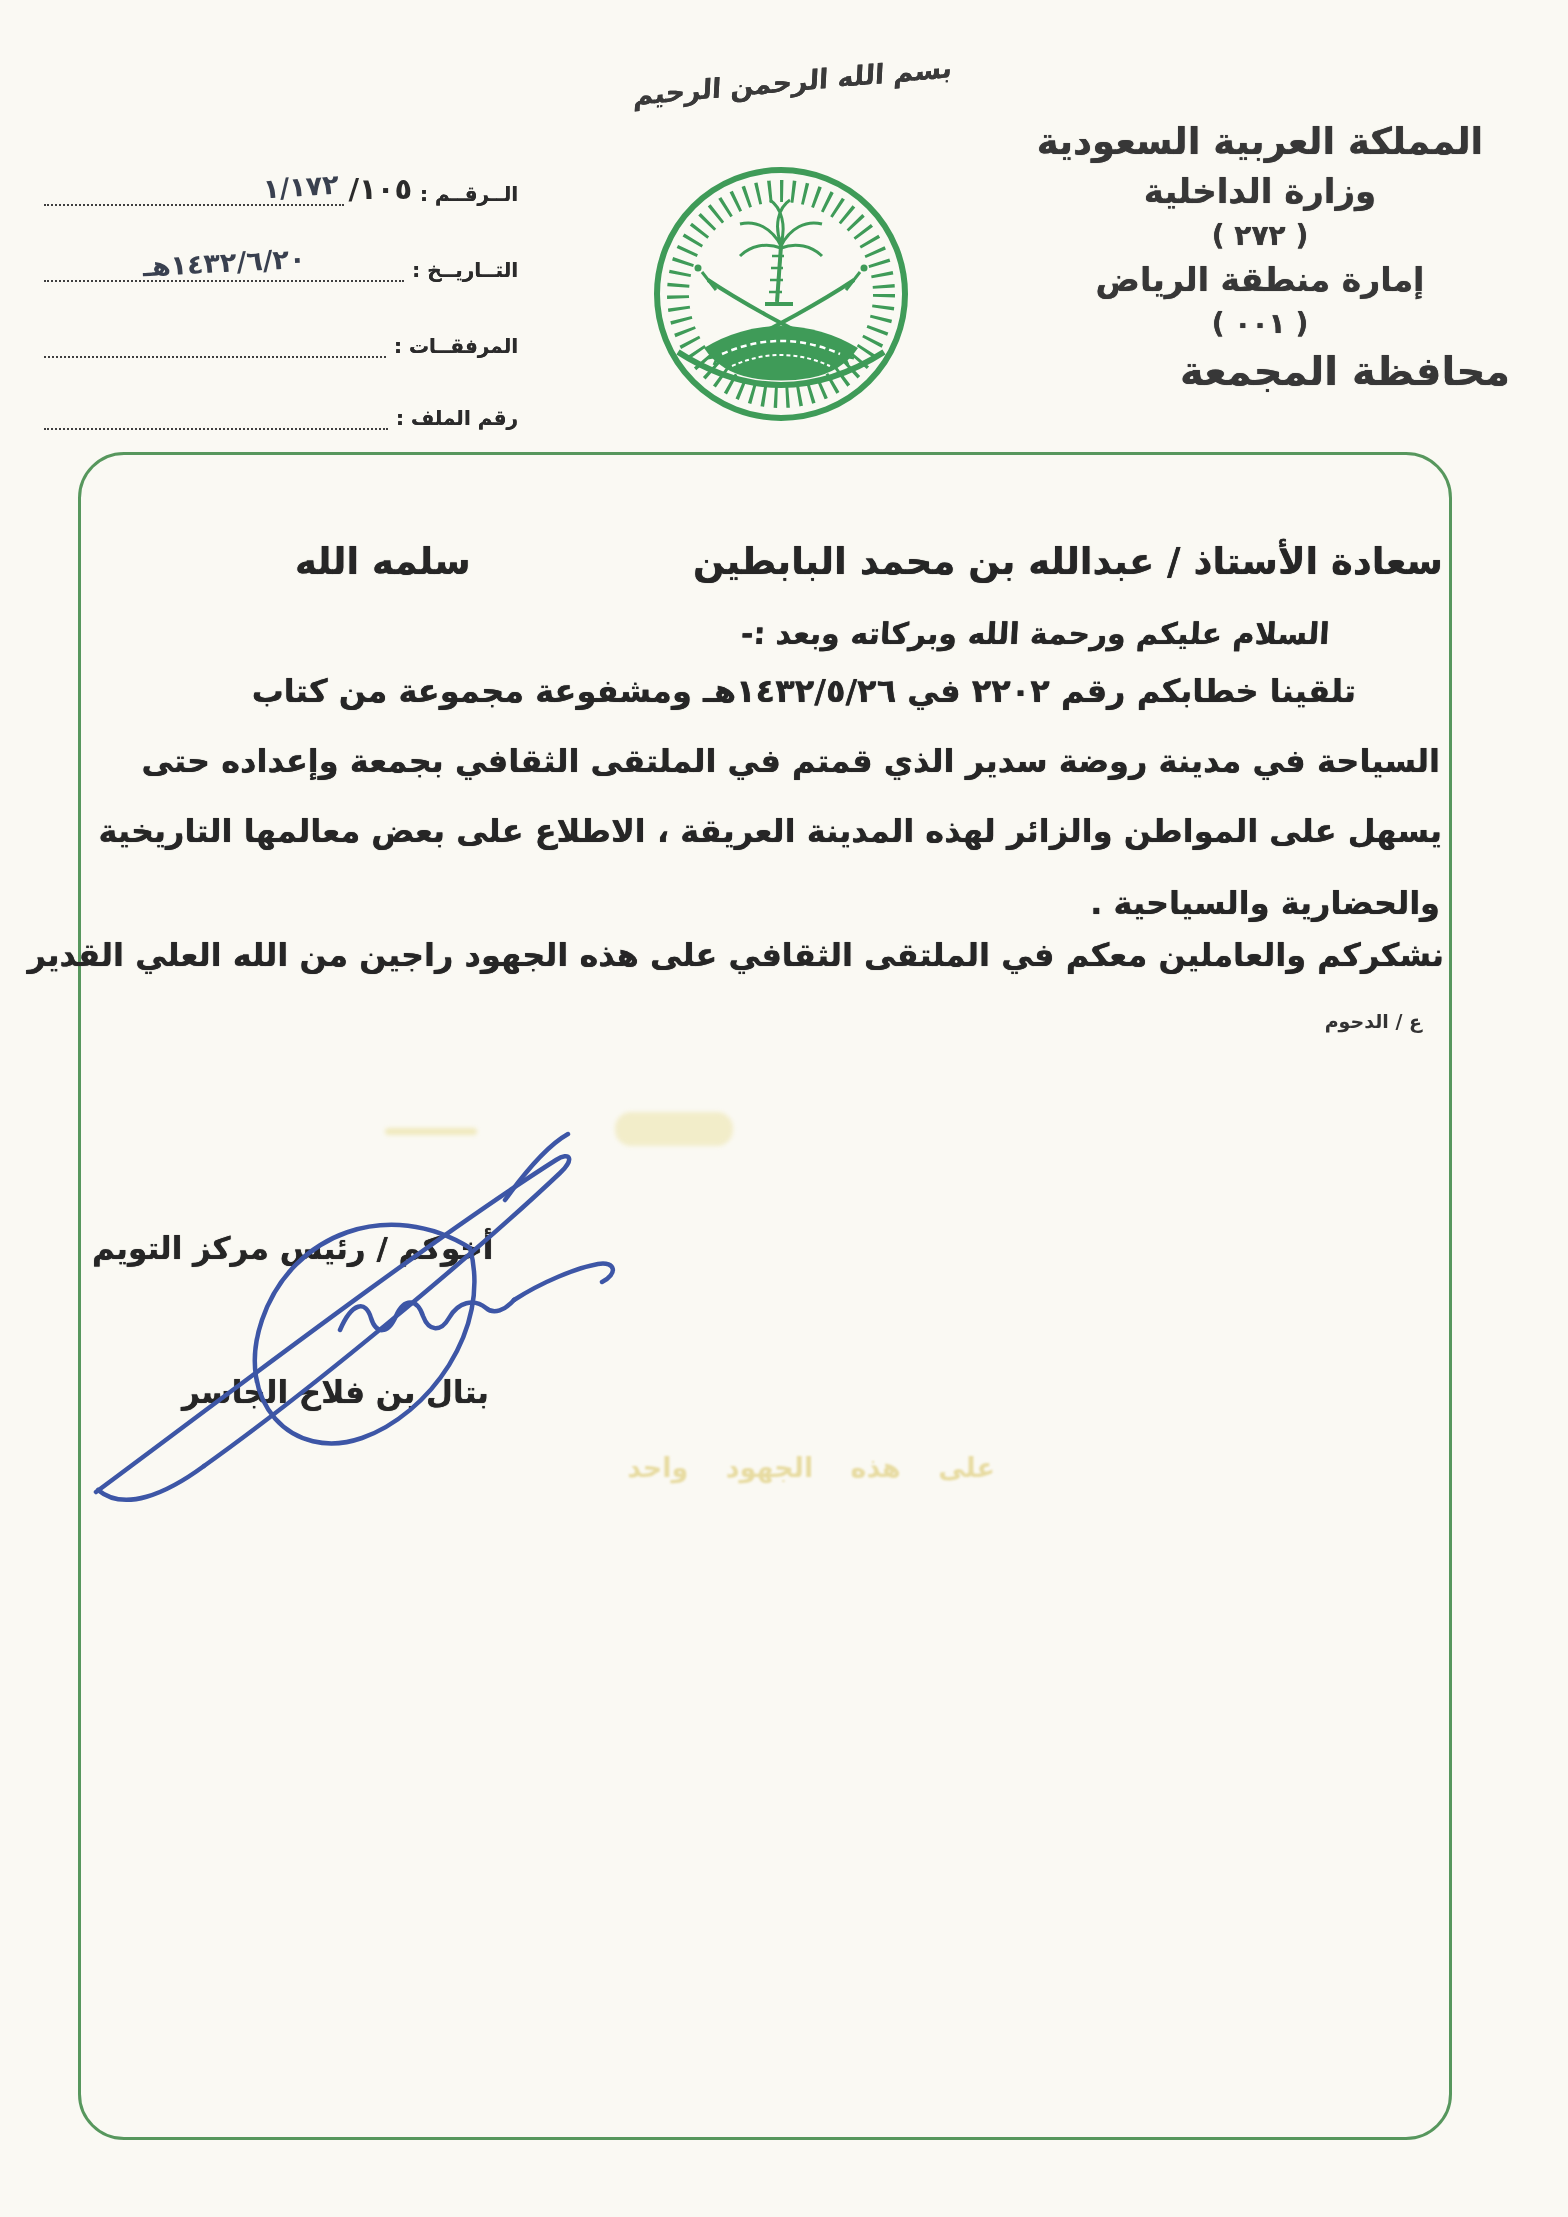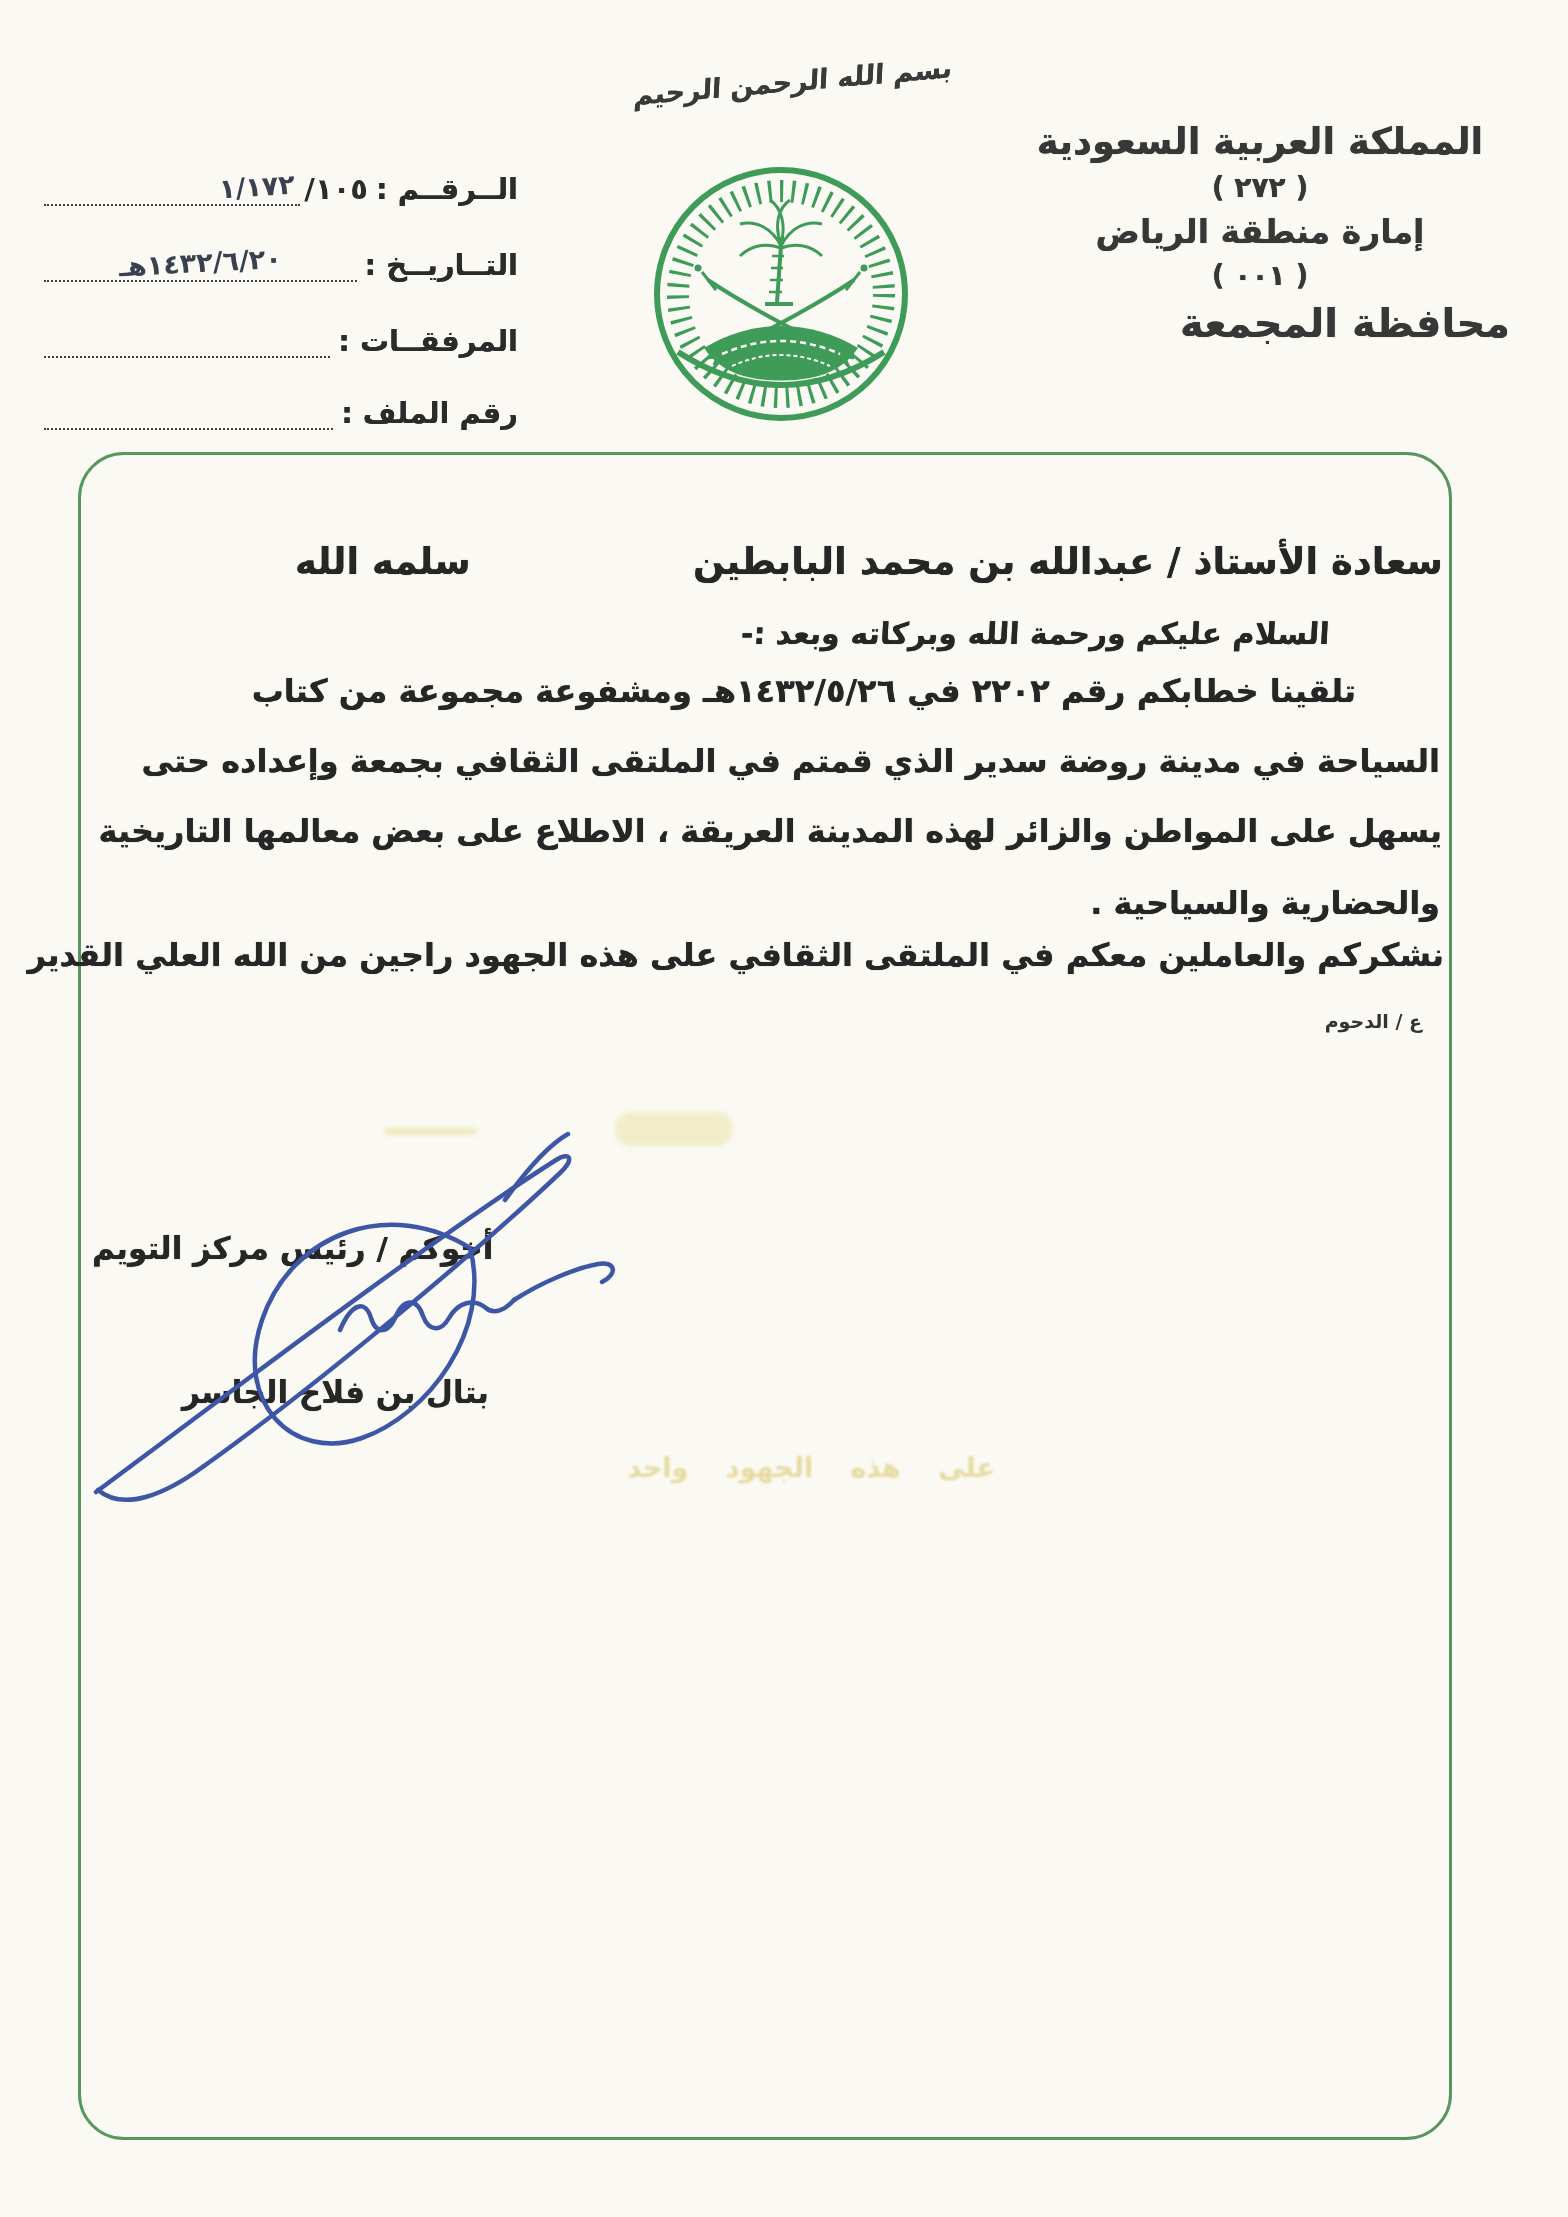--- a/index.html
+++ b/index.html
@@ -21,21 +21,21 @@
   .letterhead div{font-weight:bold;text-shadow:0 0 .7px #373737;}
   .lh0{font-size:37px;margin-bottom:8px;}
   .lh1{font-size:34px;margin-bottom:8px;letter-spacing:1px;}
   .lh2{font-size:28px;margin-bottom:8px;}
   .lh3{font-size:33px;margin-bottom:8px;}
   .lh4{font-size:28px;margin-bottom:8px;}
   .lh5{font-size:40px;text-align:right;}
   
   .fields{left:38px;top:170px;width:480px;}
   .frow{position:absolute;left:0;right:0;display:flex;direction:rtl;align-items:flex-end;}
-  .frow .lbl{font-size:29px;font-weight:bold;color:#2b2b2b;text-shadow:0 0 .6px #2b2b2b;padding-left:8px;}
+  .frow .lbl{font-size:20px;font-weight:bold;color:#2b2b2b;text-shadow:0 0 .6px #2b2b2b;padding-left:8px;}
   .frow .printed{font-size:29px;font-weight:bold;color:#2b2b2b;padding-left:4px;}
   .dots{flex:1;border-bottom:2px dotted #3f3f3f;height:34px;position:relative;margin-left:6px;}
   .hand{
     position:absolute;font-size:27px;color:#39404f;font-weight:bold;
     transform:rotate(-4deg);letter-spacing:4px;bottom:2px;
   }
   .hand.h-num{right:6px;}
   .hand.h-date{left:0;right:0;text-align:center;letter-spacing:6px;transform:rotate(-3deg);}
   
   .letter-box{
@@ -87,20 +87,21 @@
       <circle cx="60" cy="112" r="3.5" fill="#3f9b58"></circle>
       <circle cx="226" cy="112" r="3.5" fill="#3f9b58"></circle>
       <path d="M 66 192 A 146 146 0 0 1 220 192 Q 204 216 172 222 Q 143 227 114 222 Q 82 216 66 192 Z" fill="#3f9b58" stroke="none"></path>
       <path d="M 84 198 Q 143 172 202 198" stroke="#ffffff" stroke-width="2.5" fill="none" stroke-dasharray="6 4"></path>
       <path d="M 94 210 Q 143 188 192 210" stroke="#ffffff" stroke-width="2" fill="none" stroke-dasharray="4 3"></path>
     </svg>
   </div>
 
   <div class="abs letterhead">
     <div class="lh0">المملكة العربية السعودية</div>
+    <div class="lh1">وزارة الداخلية</div>
     <div class="lh2">( ٢٧٢ )</div>
     <div class="lh3">إمارة منطقة الرياض</div>
     <div class="lh4">( ٠٠١ )</div>
     <div class="lh5">محافظة المجمعة</div>
   </div>
 
   <div class="abs fields" style="height:270px;">
     <div class="frow" style="top:0;">
       <span class="lbl">الــرقــم :</span>
       <span class="printed">١٠٥/</span>

